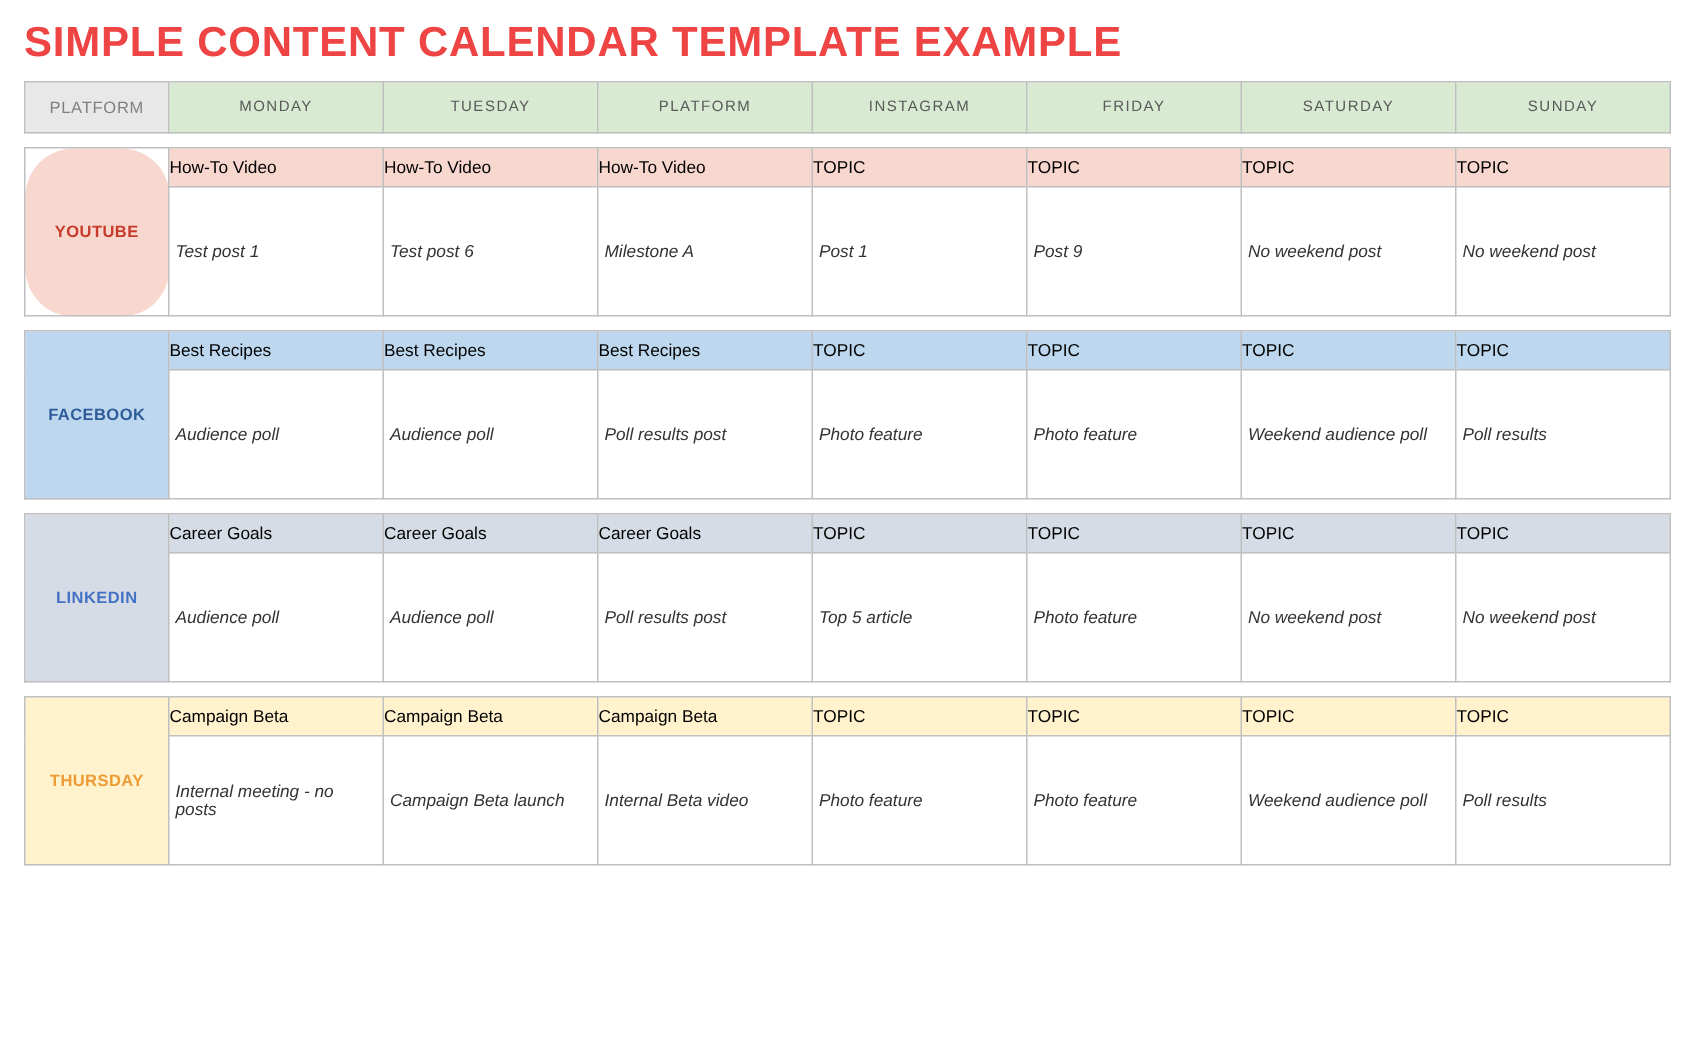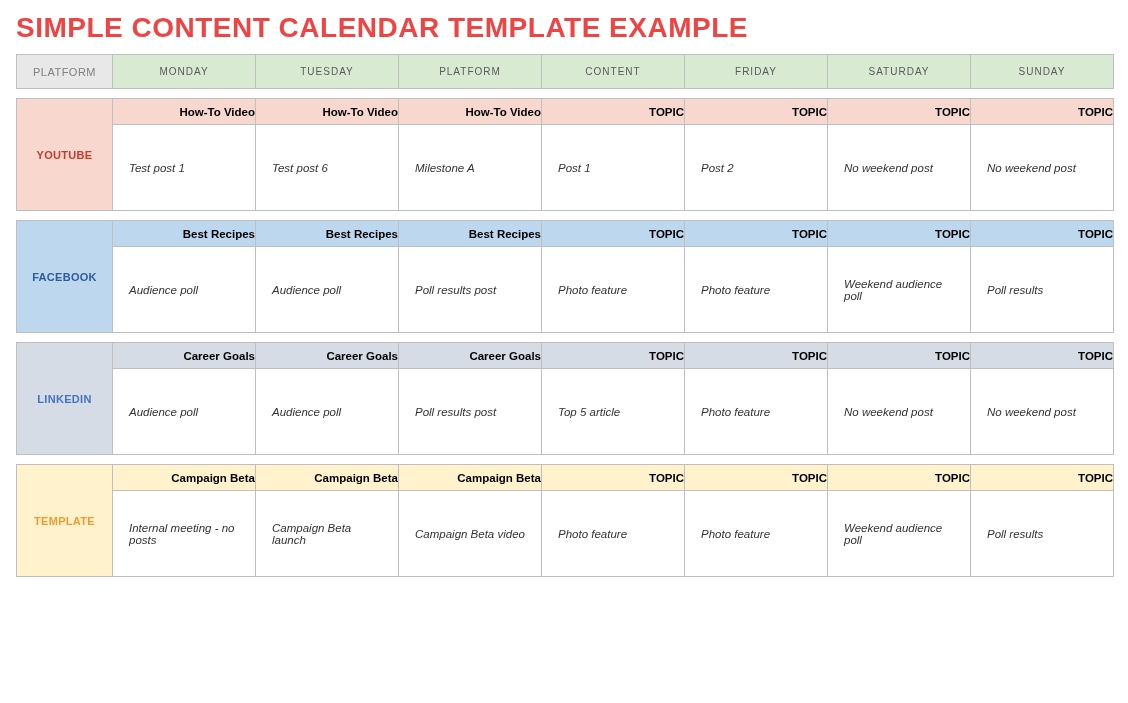--- a/index.html
+++ b/index.html
@@ -45,47 +45,47 @@
     height: 34px;
   }
   
   tr.spacer td {
     border: none;
     height: 10px;
     padding: 0;
   }
   
   td.topic {
-    text-align: right;
-    font-weight: 700;
+    text-align: left;
+    font-weight: 400;
     font-size: 11.5px;
     height: 26px;
     vertical-align: middle;
   }
   
   td.body {
     height: 86px;
     vertical-align: middle;
-    padding: 4px 16px;
+    padding: 4px 4px;
     font-style: italic;
     font-size: 11.5px;
     color: #333;
     background: #fff;
   }
   
   td.platform {
     text-align: center;
     vertical-align: middle;
     font-weight: 700;
     font-size: 11px;
     letter-spacing: 0.3px;
   }
   
   .bg-youtube   { background: #f8d7cf; }
-  .fg-youtube   { color: #c63b2b; }
+  .fg-youtube   { color: #c63b2b; border-radius: 32px; }
   .bg-facebook  { background: #bdd7ee; }
   .fg-facebook  { color: #2e5c9a; margin-top: 44px; }
   .bg-linkedin  { background: #d6dce5; }
   .fg-linkedin  { color: #4472c4; }
   .bg-instagram { background: #fff2cc; margin-left: 44px; }
   .fg-instagram { color: #ed9b33; }
 </style>
 </head>
 <body>
 
@@ -101,21 +101,21 @@
     <col class="daycol">
       <col class="daycol">
       <col class="daycol">
   </colgroup>
   <thead>
     <tr>
       <th class="corner">PLATFORM</th>
       <th class="day">MONDAY</th>
       <th class="day">TUESDAY</th>
       <th class="day">PLATFORM</th>
-      <th class="day">CONTENT</th>
+      <th class="day">INSTAGRAM</th>
       <th class="day">FRIDAY</th>
       <th class="day">SATURDAY</th>
       <th class="day">SUNDAY</th>
     </tr>
   </thead>
   <tbody id="cal-body">
       <tr class="spacer">
         <td colspan="8"></td>
       </tr>
       <tr>
@@ -126,21 +126,21 @@
         <td class="topic bg-youtube">TOPIC</td>
         <td class="topic bg-youtube">TOPIC</td>
         <td class="topic bg-youtube">TOPIC</td>
         <td class="topic bg-youtube">TOPIC</td>
       </tr>
       <tr>
         <td class="body">Test post 1</td>
         <td class="body">Test post 6</td>
         <td class="body">Milestone A</td>
         <td class="body">Post 1</td>
-        <td class="body">Post 2</td>
+        <td class="body">Post 9</td>
         <td class="body">No weekend post</td>
         <td class="body">No weekend post</td>
       </tr>
       <tr class="spacer">
         <td colspan="8"></td>
       </tr>
       <tr>
         <td rowspan="2" class="platform bg-facebook fg-facebook">FACEBOOK</td>
         <td class="topic bg-facebook">Best Recipes</td>
         <td class="topic bg-facebook">Best Recipes</td>
@@ -178,32 +178,32 @@
         <td class="body">Poll results post</td>
         <td class="body">Top 5 article</td>
         <td class="body">Photo feature</td>
         <td class="body">No weekend post</td>
         <td class="body">No weekend post</td>
       </tr>
       <tr class="spacer">
         <td colspan="8"></td>
       </tr>
       <tr>
-        <td rowspan="2" class="platform bg-instagram fg-instagram">TEMPLATE</td>
+        <td rowspan="2" class="platform bg-instagram fg-instagram">THURSDAY</td>
         <td class="topic bg-instagram">Campaign Beta</td>
         <td class="topic bg-instagram">Campaign Beta</td>
         <td class="topic bg-instagram">Campaign Beta</td>
         <td class="topic bg-instagram">TOPIC</td>
         <td class="topic bg-instagram">TOPIC</td>
         <td class="topic bg-instagram">TOPIC</td>
         <td class="topic bg-instagram">TOPIC</td>
       </tr>
       <tr>
         <td class="body">Internal meeting - no posts</td>
         <td class="body">Campaign Beta launch</td>
-        <td class="body">Campaign Beta video</td>
+        <td class="body">Internal Beta video</td>
         <td class="body">Photo feature</td>
         <td class="body">Photo feature</td>
         <td class="body">Weekend audience poll</td>
         <td class="body">Poll results</td>
       </tr>
     </tbody>
 </table>
 
 </body></html>

